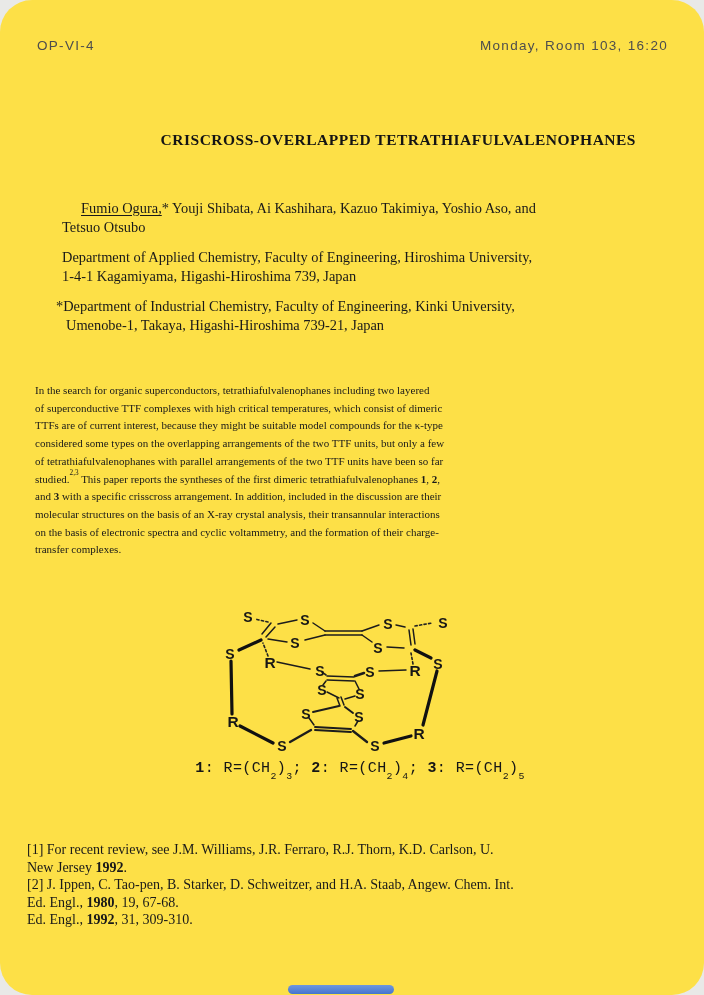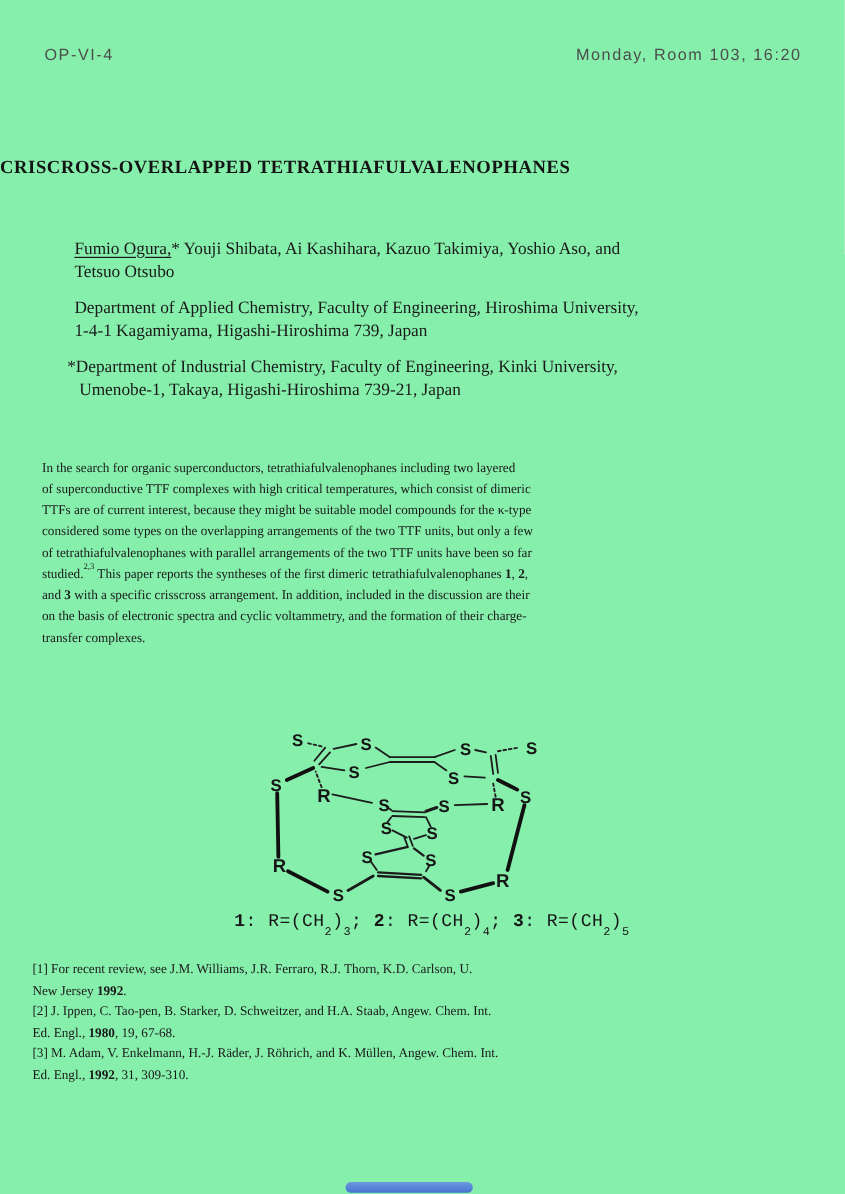--- a/index.html
+++ b/index.html
@@ -1,41 +1,41 @@
 <!DOCTYPE html>
 <html><head>
 <meta charset="utf-8">
 <style>
   html,body{margin:0;padding:0;background:#e9e9e7;}
   .page{
     position:relative;width:704px;height:995px;margin:0 auto;
-    background:#86efac;overflow:hidden;
-    font-family:"Liberation Serif",serif;color:#1b1b1b;
+    background:#fde047;overflow:hidden;
+    font-family:"Liberation Serif",serif;color:#1b1b1b;border-radius:32px;
   }
   
   .hdr{position:absolute;top:38px;left:0;width:704px;
     font-family:"Liberation Sans",sans-serif;font-size:13.5px;
     color:#4d4d4d;letter-spacing:1.3px;}
   .hdr .left{position:absolute;left:37px;top:0;}
   .hdr .right{position:absolute;right:36px;top:0;}
   
-  .title{position:absolute;top:131px;left:0;width:636px;text-align:left;
+  .title{position:absolute;top:131px;left:0;width:636px;text-align:right;
     font-size:15.5px;font-weight:bold;letter-spacing:0.5px;color:#141414;}
   
   .tblock{position:absolute;font-size:14.4px;color:#191919;}
   .tblock .tline{white-space:nowrap;}
   .authors{top:199px;left:62px;line-height:19px;}
   .affil1{top:248px;left:62px;line-height:19px;}
   .affil2{top:297px;left:56px;line-height:19px;}
   .affil2 .tline:nth-child(2){padding-left:10px;}
   .abstract{top:382px;left:35px;line-height:17.7px;font-size:11px;width:650px;}
-  .refs{top:800px;left:27px;line-height:17.5px;font-size:11px;width:660px;}
+  .refs{top:841px;left:27px;line-height:17.5px;font-size:14px;width:660px;}
   sup{font-size:0.66em;position:relative;top:-0.45em;line-height:0;}
   sub{font-size:0.66em;position:relative;top:0.28em;line-height:0;}
-  u{text-decoration:underline;text-underline-offset:2px;}
+  u{text-decoration:underline;text-underline-offset:2px;margin-left:19px;}
   
   .figure{position:absolute;top:593px;left:163px;width:390px;height:160px;}
   .figure svg{display:block;}
   .bond{stroke:#1c1c1c;stroke-width:1.5;fill:none;stroke-linecap:round;}
   .bold-bond{stroke:#111;stroke-width:3.2;fill:none;stroke-linecap:round;}
   .dash-bond{stroke:#222;stroke-width:1.6;fill:none;stroke-dasharray:2.2,2.4;stroke-linecap:round;}
   .atom{font-family:"Liberation Sans",sans-serif;font-size:14px;font-weight:600;
     fill:#161616;text-anchor:middle;}
   .atom.r{font-size:15.5px;}
   .caption{position:absolute;top:760px;left:140px;width:440px;text-align:center;
@@ -73,20 +73,21 @@
     </div>
 
   <div class="tblock abstract">
       <div class="tline">In the search for organic superconductors, tetrathiafulvalenophanes including two layered</div>
       <div class="tline">of superconductive TTF complexes with high critical temperatures, which consist of dimeric</div>
       <div class="tline">TTFs are of current interest, because they might be suitable model compounds for the κ-type</div>
       <div class="tline">considered some types on the overlapping arrangements of the two TTF units, but only a few</div>
       <div class="tline">of tetrathiafulvalenophanes with parallel arrangements of the two TTF units have been so far</div>
       <div class="tline">studied.<sup>2,3</sup> This paper reports the syntheses of the first dimeric tetrathiafulvalenophanes <b>1</b>, <b>2</b>,</div>
       <div class="tline">and <b>3</b> with a specific crisscross arrangement. In addition, included in the discussion are their</div>
+      <div class="tline">molecular structures on the basis of an X-ray crystal analysis, their transannular interactions</div>
       <div class="tline">on the basis of electronic spectra and cyclic voltammetry, and the formation of their charge-</div>
       <div class="tline">transfer complexes.</div>
     </div>
 
   <div class="figure">
     <svg width="390" height="165" viewBox="0 0 390 165">
 
       <path class="bond" d="M162,38 L199,38"></path>
       <path class="bond" d="M162,42 L199,42"></path>
 
@@ -163,19 +164,18 @@
     </svg>
   </div>
 
   <div class="caption"><b>1</b>: R=(CH<sub>2</sub>)<sub>3</sub>; <b>2</b>: R=(CH<sub>2</sub>)<sub>4</sub>; <b>3</b>: R=(CH<sub>2</sub>)<sub>5</sub></div>
 
   <div class="tblock refs">
       <div class="tline">[1] For recent review, see J.M. Williams, J.R. Ferraro, R.J. Thorn, K.D. Carlson, U.</div>
       <div class="tline">New Jersey <b>1992</b>.</div>
       <div class="tline">[2] J. Ippen, C. Tao-pen, B. Starker, D. Schweitzer, and H.A. Staab, Angew. Chem. Int.</div>
       <div class="tline">Ed. Engl., <b>1980</b>, 19, 67-68.</div>
-      <div class="tline">[3] M. Adam, V. Enkelmann, H.-J. Räder, J. Röhrich, and K. Müllen, Angew. Chem. Int.</div>
       <div class="tline">Ed. Engl., <b>1992</b>, 31, 309-310.</div>
     </div>
 
   <div class="bluebar"></div>
 
 </div>
 
 </body></html>

